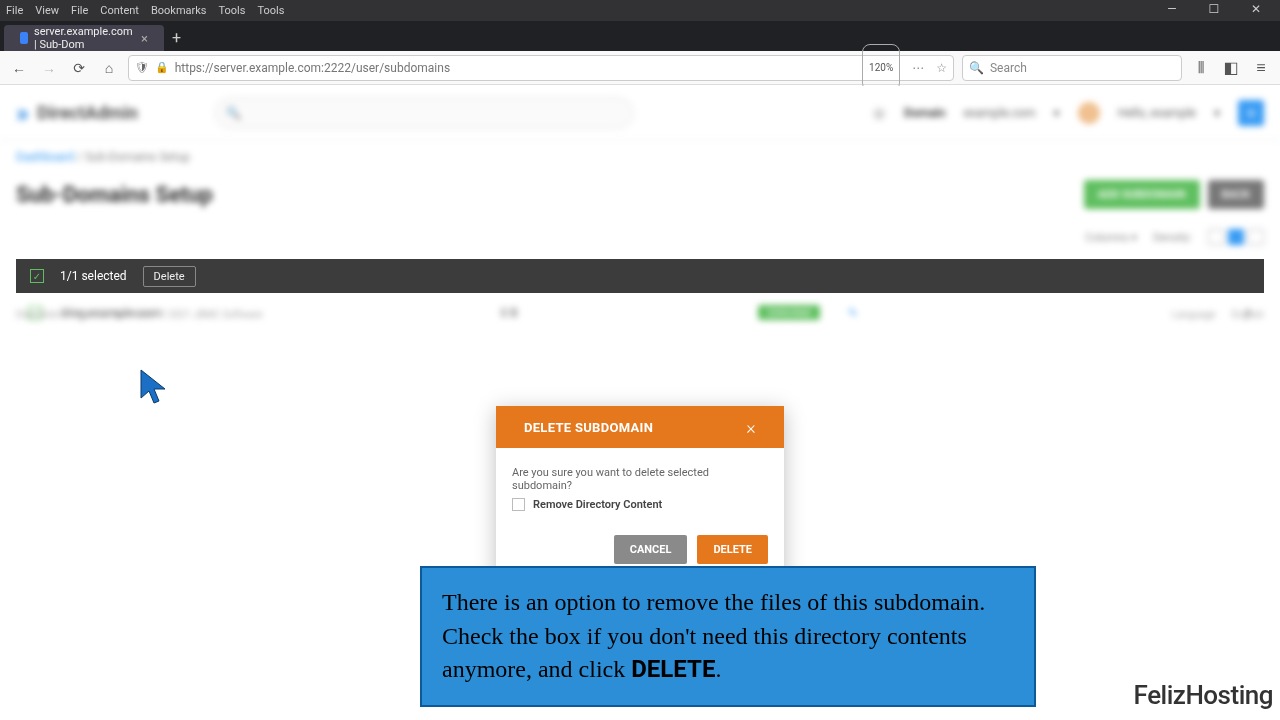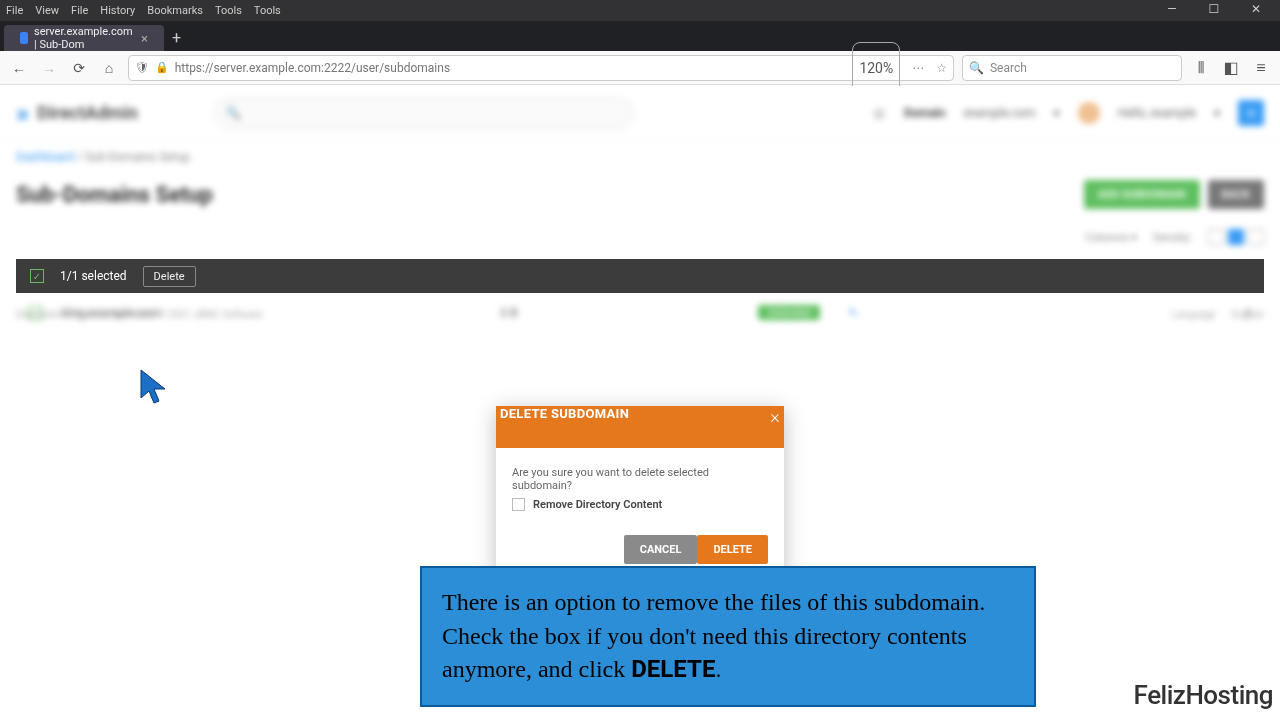--- a/index.html
+++ b/index.html
@@ -16,21 +16,21 @@
 .tab { background: #42414d; color: #eee; height: 26px; display: flex; align-items: center; padding: 0 16px; font-size: 11px; border-radius: 4px 4px 0 0; max-width: 160px; gap: 6px; }
 .tab-favicon { width: 12px; height: 12px; background: #3b82f6; border-radius: 2px; }
 .tab-close { color: #aaa; font-size: 13px; margin-left: auto; }
 .newtab { color: #ccc; margin: 0 8px 4px; font-size: 16px; }
 
 
 .addrbar { background: #f9f9fa; height: 34px; display: flex; align-items: center; padding: 0 8px; border-bottom: 1px solid #ddd; gap: 8px; }
 .navbtn { width: 22px; height: 22px; display: flex; align-items: center; justify-content: center; color: #555; font-size: 14px; }
 .urlbox { flex: 1; height: 26px; border: 1px solid #ccc; border-radius: 4px; display: flex; align-items: center; padding: 0 6px; font-size: 12px; color: #777; gap: 6px; background: #fff; }
 .url-icons { display: flex; gap: 6px; color: #666; font-size: 11px; }
-.zoom-badge { font-size: 14px; border: 1px solid #aaa; border-radius: 8px; padding: 17px 6px; color: #555; margin-left: auto; }
+.zoom-badge { font-size: 10px; border: 1px solid #aaa; border-radius: 8px; padding: 17px 6px; color: #555; margin-left: auto; }
 .searchbox { width: 220px; height: 26px; border: 1px solid #ccc; border-radius: 4px; display: flex; align-items: center; padding: 0 6px; font-size: 12px; color: #888; gap: 6px; background: #fff; }
 .toolbtn { width: 22px; height: 22px; display: flex; align-items: center; justify-content: center; color: #555; }
 
 
 .page { position: absolute; top: 86px; left: 0; right: 0; bottom: 0; background: #fff; }
 .blur { filter: blur(3px); }
 
 
 .da-header { height: 54px; display: flex; align-items: center; padding: 0 16px; border-bottom: 1px solid #eee; gap: 16px; }
 .da-logo { display: flex; align-items: center; gap: 8px; }
@@ -70,46 +70,46 @@
 .row-badge { background: #5fbf5f; color: #fff; padding: 2px 10px; border-radius: 3px; font-size: 10px; margin-left: auto; }
 .row-pencil { color: #3a9cf4; margin-left: 8px; }
 .row-plus { color: #888; margin-left: auto; font-size: 16px; }
 
 
 .da-footer { position: absolute; bottom: 12px; left: 16px; right: 16px; font-size: 10px; color: #aaa; display: flex; }
 .da-footer-right { margin-left: auto; display: flex; gap: 16px; }
 
 
 .modal { position: absolute; left: 496px; top: 320px; width: 288px; background: #fff; box-shadow: 0 4px 20px rgba(0,0,0,0.25); z-index: 20; }
-.modal-header { background: #e5771d; color: #fff; height: 42px; display: flex; align-items: flex-start; padding: 0 4px; font-size: 13px; font-weight: 700; letter-spacing: 0.3px; }
+.modal-header { background: #e5771d; color: #fff; height: 42px; display: flex; align-items: center; padding: 0 28px; font-size: 13px; font-weight: 700; letter-spacing: 0.3px; }
 .modal-close { margin-left: auto; font-size: 18px; font-weight: 300; cursor: pointer; }
 .modal-body { padding: 18px 16px 8px; font-size: 11px; color: #666; }
 .modal-check-row { display: flex; align-items: center; gap: 8px; margin-top: 6px; font-size: 11px; font-weight: 600; color: #444; }
 .modal-checkbox { width: 13px; height: 13px; border: 1px solid #bbb; background: #fff; }
-.modal-footer { display: flex; justify-content: flex-end; padding: 16px; }
+.modal-footer { display: flex; justify-content: flex-end; gap: 10px; padding: 16px; }
 .btn-cancel { background: #8a8a8a; color: #fff; padding: 8px 16px; font-size: 11px; font-weight: 700; border-radius: 2px; }
 .btn-delete { background: #e5771d; color: #fff; padding: 8px 16px; font-size: 11px; font-weight: 700; border-radius: 2px; }
 
 
 .callout { position: absolute; left: 420px; top: 480px; width: 616px; background: #2b8ed6; border: 2px solid #0a5a9c; padding: 18px 20px; font-family: Georgia, serif; font-size: 24px; line-height: 1.4; color: #000; z-index: 30; }
 
 
 .cursor { position: absolute; left: 139px; top: 282px; z-index: 50; pointer-events: none; }
 
 
 .watermark { position: absolute; right: 7px; bottom: 10px; font-size: 26px; font-weight: 500; color: #333; z-index: 40; letter-spacing: -0.5px; }
 </style>
 </head>
 <body>
 
 <div class="menubar">
   <span>File</span>
   <span>View</span>
   <span>File</span>
-  <span>History</span>
+  <span>Content</span>
   <span>Bookmarks</span>
   <span>Tools</span>
   <span>Tools</span>
   <div class="window-controls">
     <span>—</span>
     <span>☐</span>
     <span>✕</span>
   </div>
 </div>
 

